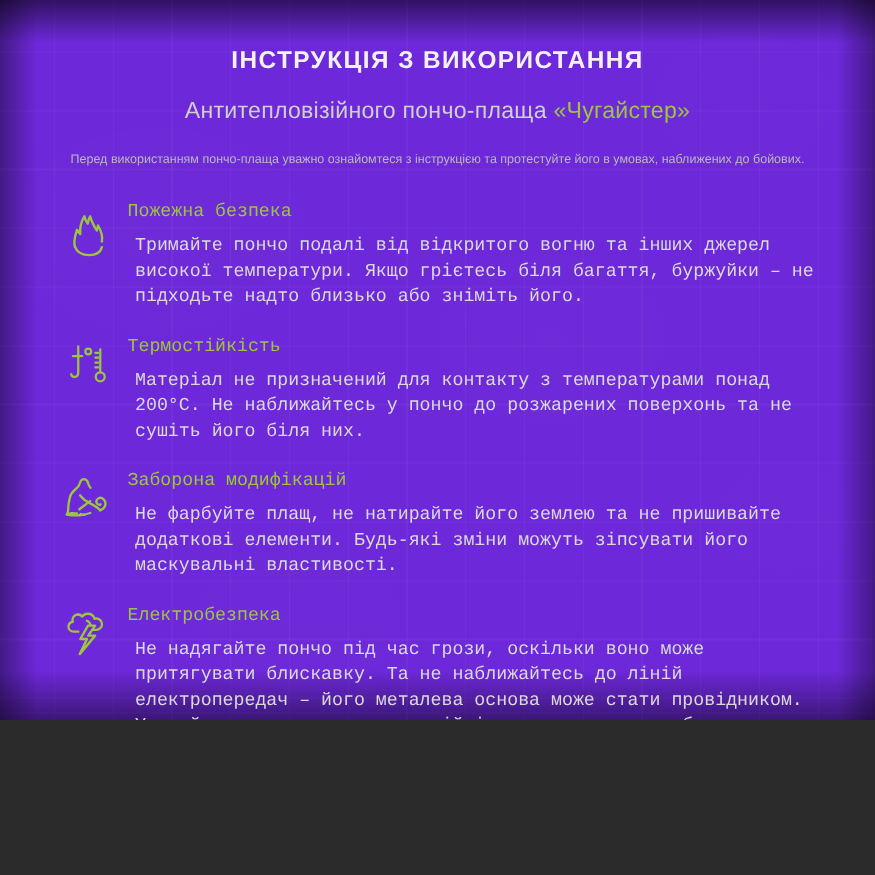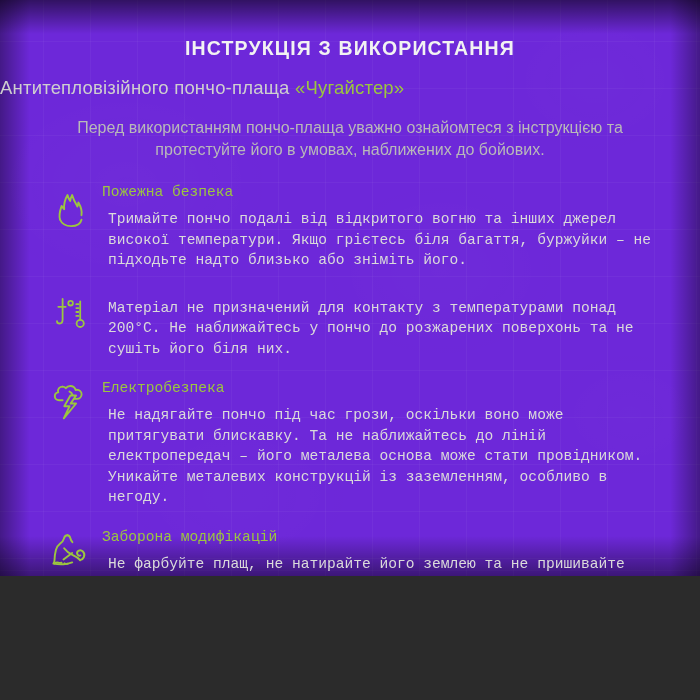--- a/index.html
+++ b/index.html
@@ -71,38 +71,38 @@
     padding-top: 37px;
     text-align: center;
     font-size: 19.5px;
     font-weight: bold;
     letter-spacing: 1.15px;
     color: #f2f2f2;
   }
   .doc-subtitle {
     margin: 0;
     padding-top: 17px;
-    text-align: left;
+    text-align: center;
     font-size: 18.5px;
     font-weight: normal;
     letter-spacing: .2px;
     color: #cfcfcf;
   }
   .doc-subtitle .accent {
     color: #9dc councils;
   }
   .accent {
     color: #9cc63f;
   }
   .doc-lede {
     margin: 0 auto;
     padding-top: 18px;
     width: 610px;
     text-align: center;
-    font-size: 16px;
+    font-size: 10px;
     line-height: 22px;
     color: #b9b9b9;
   }
 
   
   .section-title {
     margin: 0;
     padding: 45px 0 0 47px;
     font-size: 13.4px;
     font-weight: normal;
@@ -206,53 +206,54 @@
           <svg width="40" height="46" viewBox="0 0 40 46" fill="none" stroke="#9cc63f" stroke-width="1.8" stroke-linecap="round" stroke-linejoin="round">
             <path d="M11.6 5v20.5c0 2.4-1.2 4-3 4-1.5 0-2.6-1-2.6-2.3"></path>
             <path d="M7.3 12.8h7.4"></path>
             <circle cx="19.6" cy="9.2" r="2.3"></circle>
             <path d="M29.2 7.5v18.3"></path>
             <path d="M29.2 25.8a3.6 3.6 0 1 0 0 7.2 3.6 3.6 0 0 0 0-7.2z"></path>
             <path d="M25.3 10.2h2.2M25.3 14.1h2.2M25.3 18h2.2M25.3 21.9h2.2"></path>
           </svg>
         </span>
         <div class="rule-body">
+          <h4 class="rule-title">Термостійкість</h4>
           <p class="rule-text">Матеріал не призначений для контакту з температурами понад 200°C. Не наближайтесь у пончо до розжарених поверхонь та не сушіть його біля них.</p>
-        </div>
-      </li>
-
-      <li class="rule">
-        <span class="rule-icon">
-          <svg width="42" height="46" viewBox="0 0 42 46" fill="none" stroke="#9cc63f" stroke-width="1.9" stroke-linecap="round" stroke-linejoin="round">
-            <path d="M12.4 4.6c-2.5 0-4.4 1.9-4.4 4.2 0 .6.1 1.1.3 1.6-2 .3-3.5 1.9-3.5 3.9 0 2.2 1.9 4 4.2 4h3.6"></path>
-            <path d="M12.4 4.6c1.4 0 2.6.6 3.4 1.6 1-1.3 2.6-2.2 4.4-2.2 2.6 0 4.8 1.7 5.4 4 .4-.1.8-.2 1.3-.2 2.6 0 4.7 2 4.7 4.5s-2.1 4.6-4.7 4.6h-3"></path>
-            <path d="M19.5 9.6c1.5.6 2.6 1.9 3 3.5"></path>
-            <path d="M20.4 13.5l-6.1 10.7h5.3l-5.8 12.1 12.3-14.8h-5.5l5.5-8z"></path>
-          </svg>
-        </span>
-        <div class="rule-body">
-          <h4 class="rule-title">Електробезпека</h4>
-          <p class="rule-text">Не надягайте пончо під час грози, оскільки воно може притягувати блискавку. Та не наближайтесь до ліній електропередач – його металева основа може стати провідником. Уникайте металевих конструкцій із заземленням, особливо в негоду.</p>
         </div>
       </li>
 
       <li class="rule">
         <span class="rule-icon">
           <svg width="42" height="46" viewBox="0 0 42 46" fill="none" stroke="#9cc63f" stroke-width="1.9" stroke-linecap="round" stroke-linejoin="round">
             <path d="M17.4 4.3c-1.9 0-3.1 1.6-3.5 3.3-.5 2.2-1.9 3.6-3.7 5-2.2 1.7-3.6 3.7-4.3 6.3-.9 3.3-1.3 6.8-1.4 10.3 0 1.3-.4 2.4-1.1 3.4 3.3.6 6.7.8 10.1.6 3-.2 5.9-.8 8.7-1.8"></path>
             <path d="M4.4 32.6c1.1-1 2.6-1.3 4-1 1.1.3 2 .3 3.1.1M14.5 32.2c1 .6 2.2.8 3.3.5"></path>
             <path d="M17.4 4.3c1.6.2 2.6 1.4 3 3 .3 1.5 1 2.8 2 3.9"></path>
             <path d="M14.1 17.3c2.1 2.9 5 5.1 8.3 6.6 2.9 1.3 5.6 2.9 7.7 5.3"></path>
             <path d="M30.1 29.2c1.7-.4 3.1-1.6 3.8-3.2.8-1.9.4-4.1-1-5.5-1.2-1.2-3.1-1.5-4.5-.6-1.2.8-1.6 2.5-.9 3.7.6 1 1.9 1.4 2.9.9"></path>
             <path d="M22.1 21.9l-8.6 6.5"></path>
           </svg>
         </span>
         <div class="rule-body">
           <h4 class="rule-title">Заборона модифікацій</h4>
           <p class="rule-text">Не фарбуйте плащ, не натирайте його землею та не пришивайте додаткові елементи. Будь-які зміни можуть зіпсувати його маскувальні властивості.</p>
         </div>
       </li>
 
+      <li class="rule">
+        <span class="rule-icon">
+          <svg width="42" height="46" viewBox="0 0 42 46" fill="none" stroke="#9cc63f" stroke-width="1.9" stroke-linecap="round" stroke-linejoin="round">
+            <path d="M12.4 4.6c-2.5 0-4.4 1.9-4.4 4.2 0 .6.1 1.1.3 1.6-2 .3-3.5 1.9-3.5 3.9 0 2.2 1.9 4 4.2 4h3.6"></path>
+            <path d="M12.4 4.6c1.4 0 2.6.6 3.4 1.6 1-1.3 2.6-2.2 4.4-2.2 2.6 0 4.8 1.7 5.4 4 .4-.1.8-.2 1.3-.2 2.6 0 4.7 2 4.7 4.5s-2.1 4.6-4.7 4.6h-3"></path>
+            <path d="M19.5 9.6c1.5.6 2.6 1.9 3 3.5"></path>
+            <path d="M20.4 13.5l-6.1 10.7h5.3l-5.8 12.1 12.3-14.8h-5.5l5.5-8z"></path>
+          </svg>
+        </span>
+        <div class="rule-body">
+          <h4 class="rule-title">Електробезпека</h4>
+          <p class="rule-text">Не надягайте пончо під час грози, оскільки воно може притягувати блискавку. Та не наближайтесь до ліній електропередач – його металева основа може стати провідником. Уникайте металевих конструкцій із заземленням, особливо в негоду.</p>
+        </div>
+      </li>
+
     </ul>
 
     <div class="page-number">01/ 04</div>
   </div>
 </div>
 
 </body></html>

